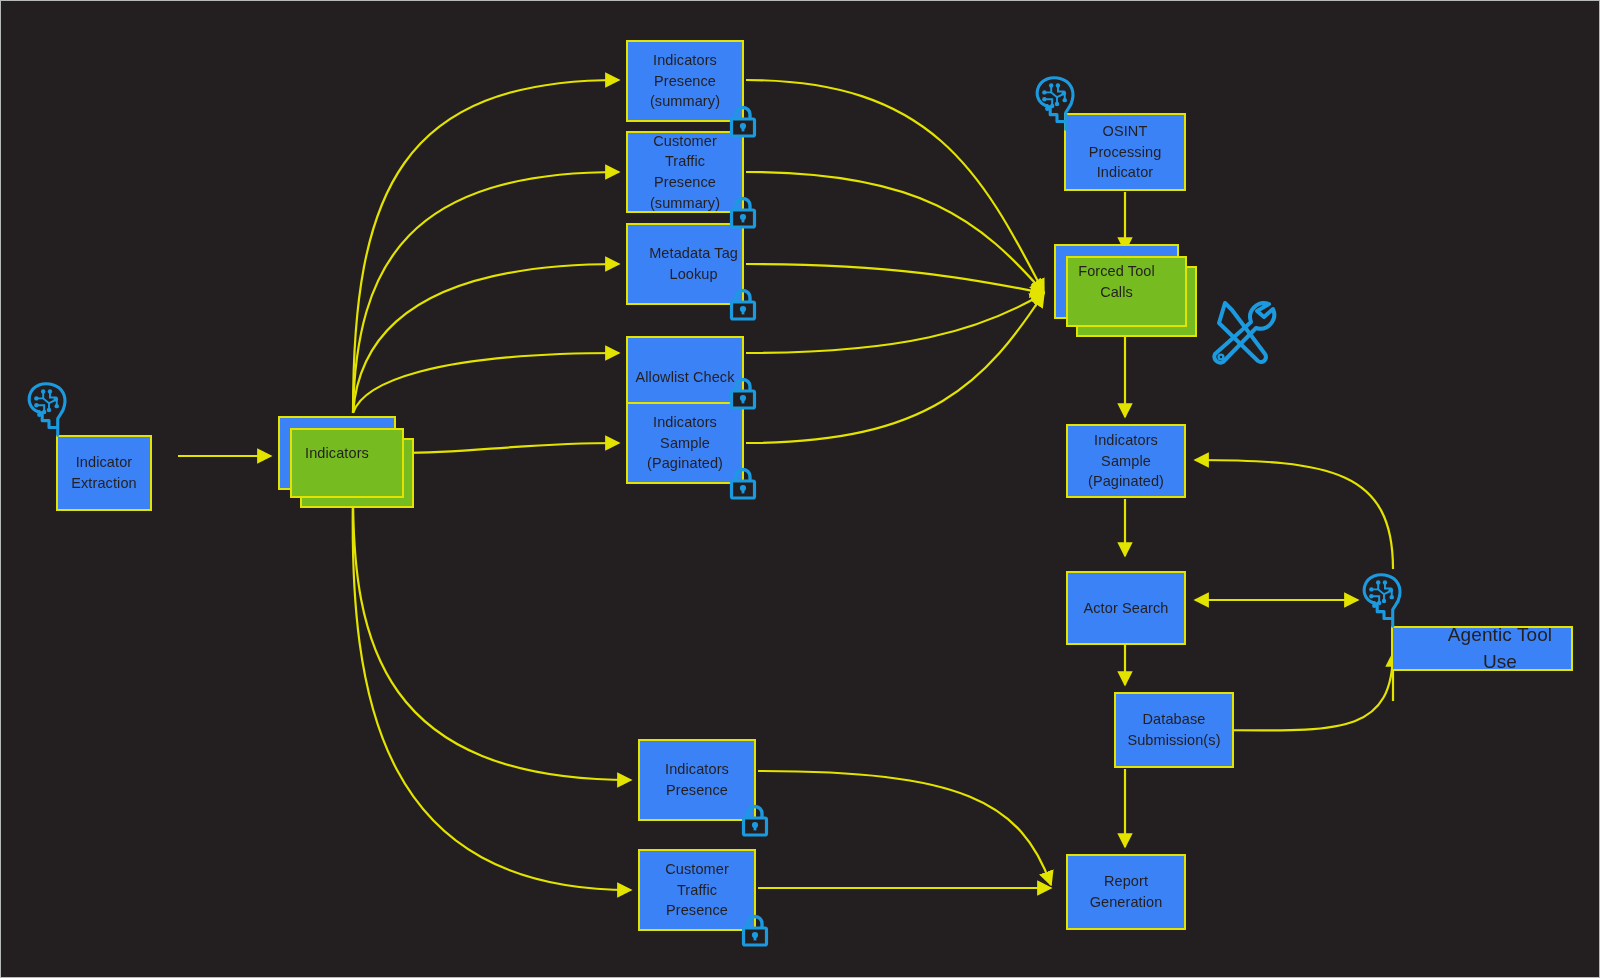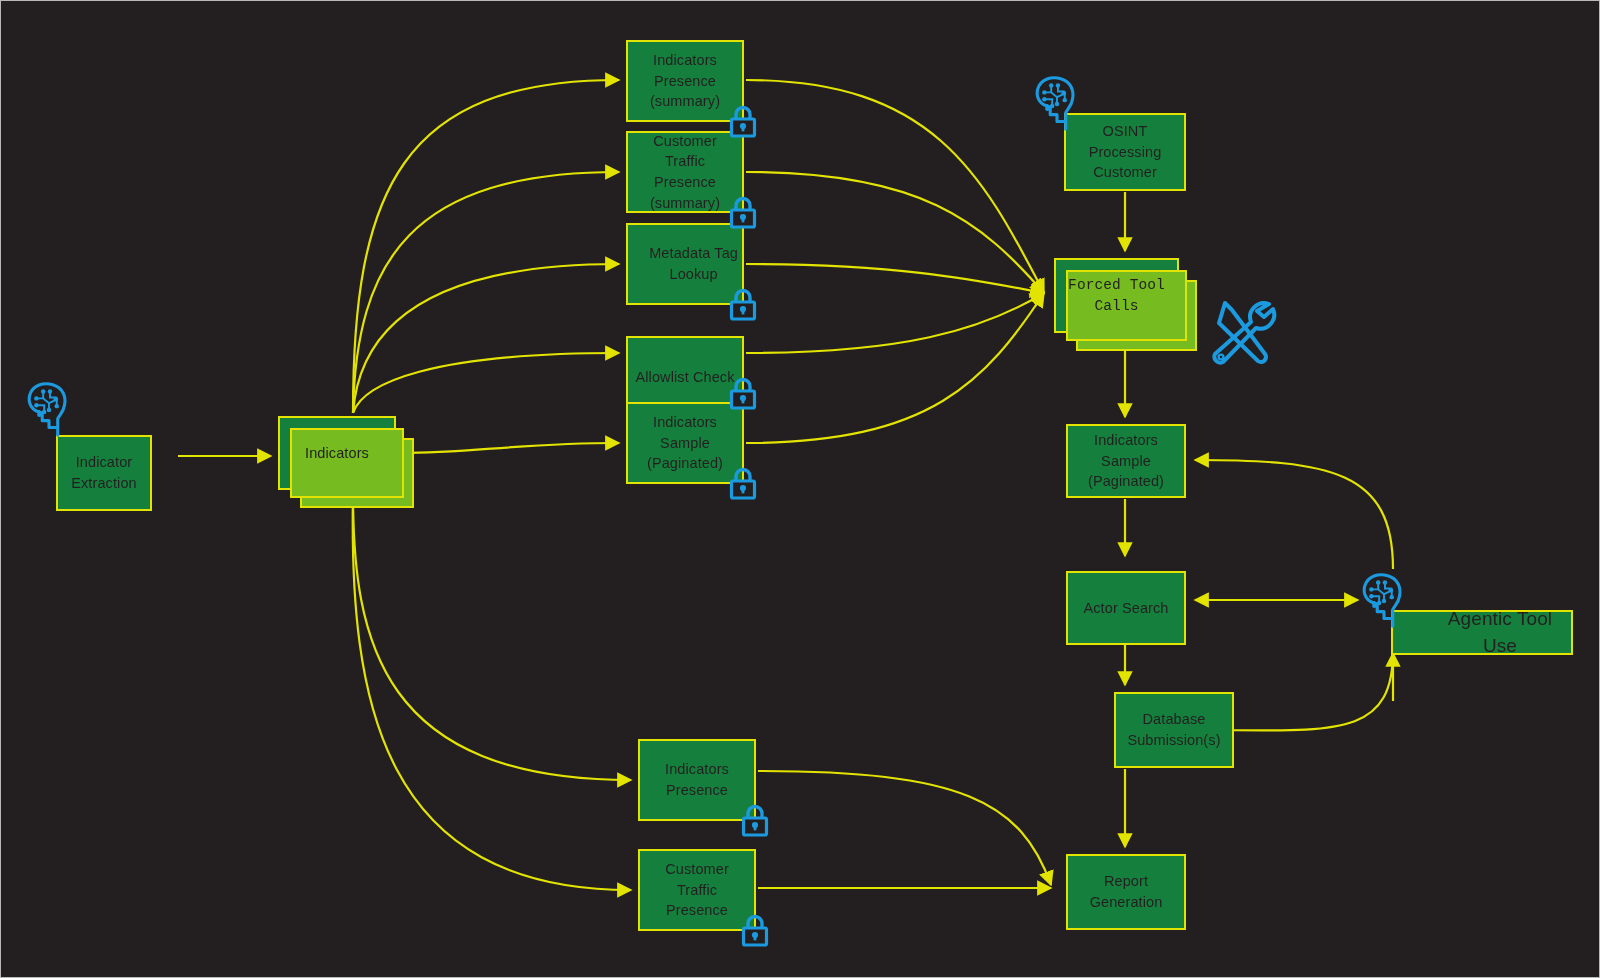--- a/index.html
+++ b/index.html
@@ -24,21 +24,21 @@
     position: absolute;
     left: 0;
     top: 0;
     width: 1600px;
     height: 978px;
     pointer-events: none;
   }
   .node {
     position: absolute;
     box-sizing: border-box;
-    background: #15803d;
+    background: #3b82f6;
     border: 2px solid #e3e300;
     color: #231f20;
     display: flex;
     align-items: center;
     justify-content: center;
     text-align: center;
     font-size: 14.5px;
     line-height: 1.42;
     letter-spacing: 0.1px;
     z-index: 5;
@@ -71,20 +71,21 @@
     pointer-events: none;
   }
   .lock-icon  { width: 30px; height: 33px; }
   .brain-icon { width: 62px; height: 62px; }
   .tool-icon  { width: 80px; height: 80px; }
 
   .agentic-label {
     justify-content: center;
     padding-left: 40px;
     font-size: 19px;
+    margin-top: 16px;
   }
 </style>
 </head>
 <body>
 
 <div id="canvas">
 
   <svg id="edges" viewBox="0 0 1600 978">
     <defs>
       <marker id="arrow" viewBox="0 0 10 10" refX="9" refY="5" markerWidth="7" markerHeight="7" orient="auto-start-reverse">
@@ -211,21 +212,21 @@
   </svg></div>
       <div class="node" style="left: 637px; top: 848px; width: 118px; height: 82px;"><span class="node-label">Customer Traffic
 Presence</span></div>
       <div class="icon-badge" style="left: 739px; top: 913px;"><svg class="lock-icon" viewBox="0 0 30 33">
     <path d="M8 15 L8 9.5 A7 7 0 0 1 22 9.5 L22 15" fill="none" stroke="#1b9ae0" stroke-width="3.4"></path>
     <rect x="3.5" y="14" width="23" height="17" rx="1.5" fill="#231f20" stroke="#1b9ae0" stroke-width="3.2"></rect>
     <circle cx="15" cy="21" r="3.1" fill="#1b9ae0"></circle>
     <rect x="13.6" y="21" width="2.8" height="5.4" fill="#1b9ae0"></rect>
   </svg></div>
       <div class="node" style="left: 1063px; top: 112px; width: 122px; height: 78px;"><span class="node-label">OSINT Processing
-Customer</span></div>
+Indicator</span></div>
       <div class="icon-badge" style="left: 1025px; top: 72px;"><svg class="brain-icon" viewBox="0 0 64 64">
     <path d="M41 58 L41 50 L32 50 L32 43 L25 43 L25 35
              C 14 33 10 25 12 17 C 15 6 27 3 36 6
              C 46 9 50 18 48 27 C 47 34 43 37 41 41 L41 58 Z" fill="none" stroke="#1b9ae0" stroke-width="3.2" stroke-linejoin="round"></path>
     <g stroke="#1b9ae0" stroke-width="2" fill="none">
       <path d="M20 20 L26 20 L26 14"></path>
       <path d="M26 20 L32 25 L32 31"></path>
       <path d="M32 25 L38 22"></path>
       <path d="M20 27 L27 27 L27 33"></path>
       <path d="M33 14 L33 19 L40 19"></path>
@@ -237,21 +238,21 @@
             <circle cx="26" cy="13" r="2.3"></circle>
       <circle cx="32" cy="32" r="2.3"></circle>
             <circle cx="39" cy="21" r="2.3"></circle>
       <circle cx="19" cy="27" r="2.3"></circle>
             <circle cx="27" cy="34" r="2.3"></circle>
       <circle cx="33" cy="13" r="2.3"></circle>
             <circle cx="40" cy="28" r="2.3"></circle>
       <circle cx="22" cy="37" r="2.3"></circle>
     </g>
   </svg></div>
-      <div class="node stacked" style="left: 1053px; top: 257px; width: 125px; height: 75px; font-family: Liberation Mono, monospace;"><span class="node-label">Forced Tool Calls</span></div>
+      <div class="node stacked" style="left: 1053px; top: 243px; width: 125px; height: 75px;"><span class="node-label">Forced Tool Calls</span></div>
       <div class="icon-badge" style="left: 1200px; top: 290px;"><svg class="tool-icon" viewBox="0 0 80 80">
     <g stroke="#1b9ae0" stroke-width="4" fill="none" stroke-linejoin="round">
       <path d="M24 12 L31 19 L64 63 A5 5 0 0 1 57 70 L18 32 L24 12 Z"></path>
       <path d="M68 13 A14 14 0 0 0 50 31 L14 63 A6 6 0 0 0 22 71 L55 37 A14 14 0 0 0 72 18 L63 26 L56 20 L68 13 Z"></path>
     </g>
     <circle cx="20" cy="66" r="2.4" fill="none" stroke="#1b9ae0" stroke-width="2.4"></circle>
   </svg></div>
       <div class="node" style="left: 1065px; top: 423px; width: 120px; height: 74px;"><span class="node-label">Indicators
 Sample
 (Paginated)</span></div>

